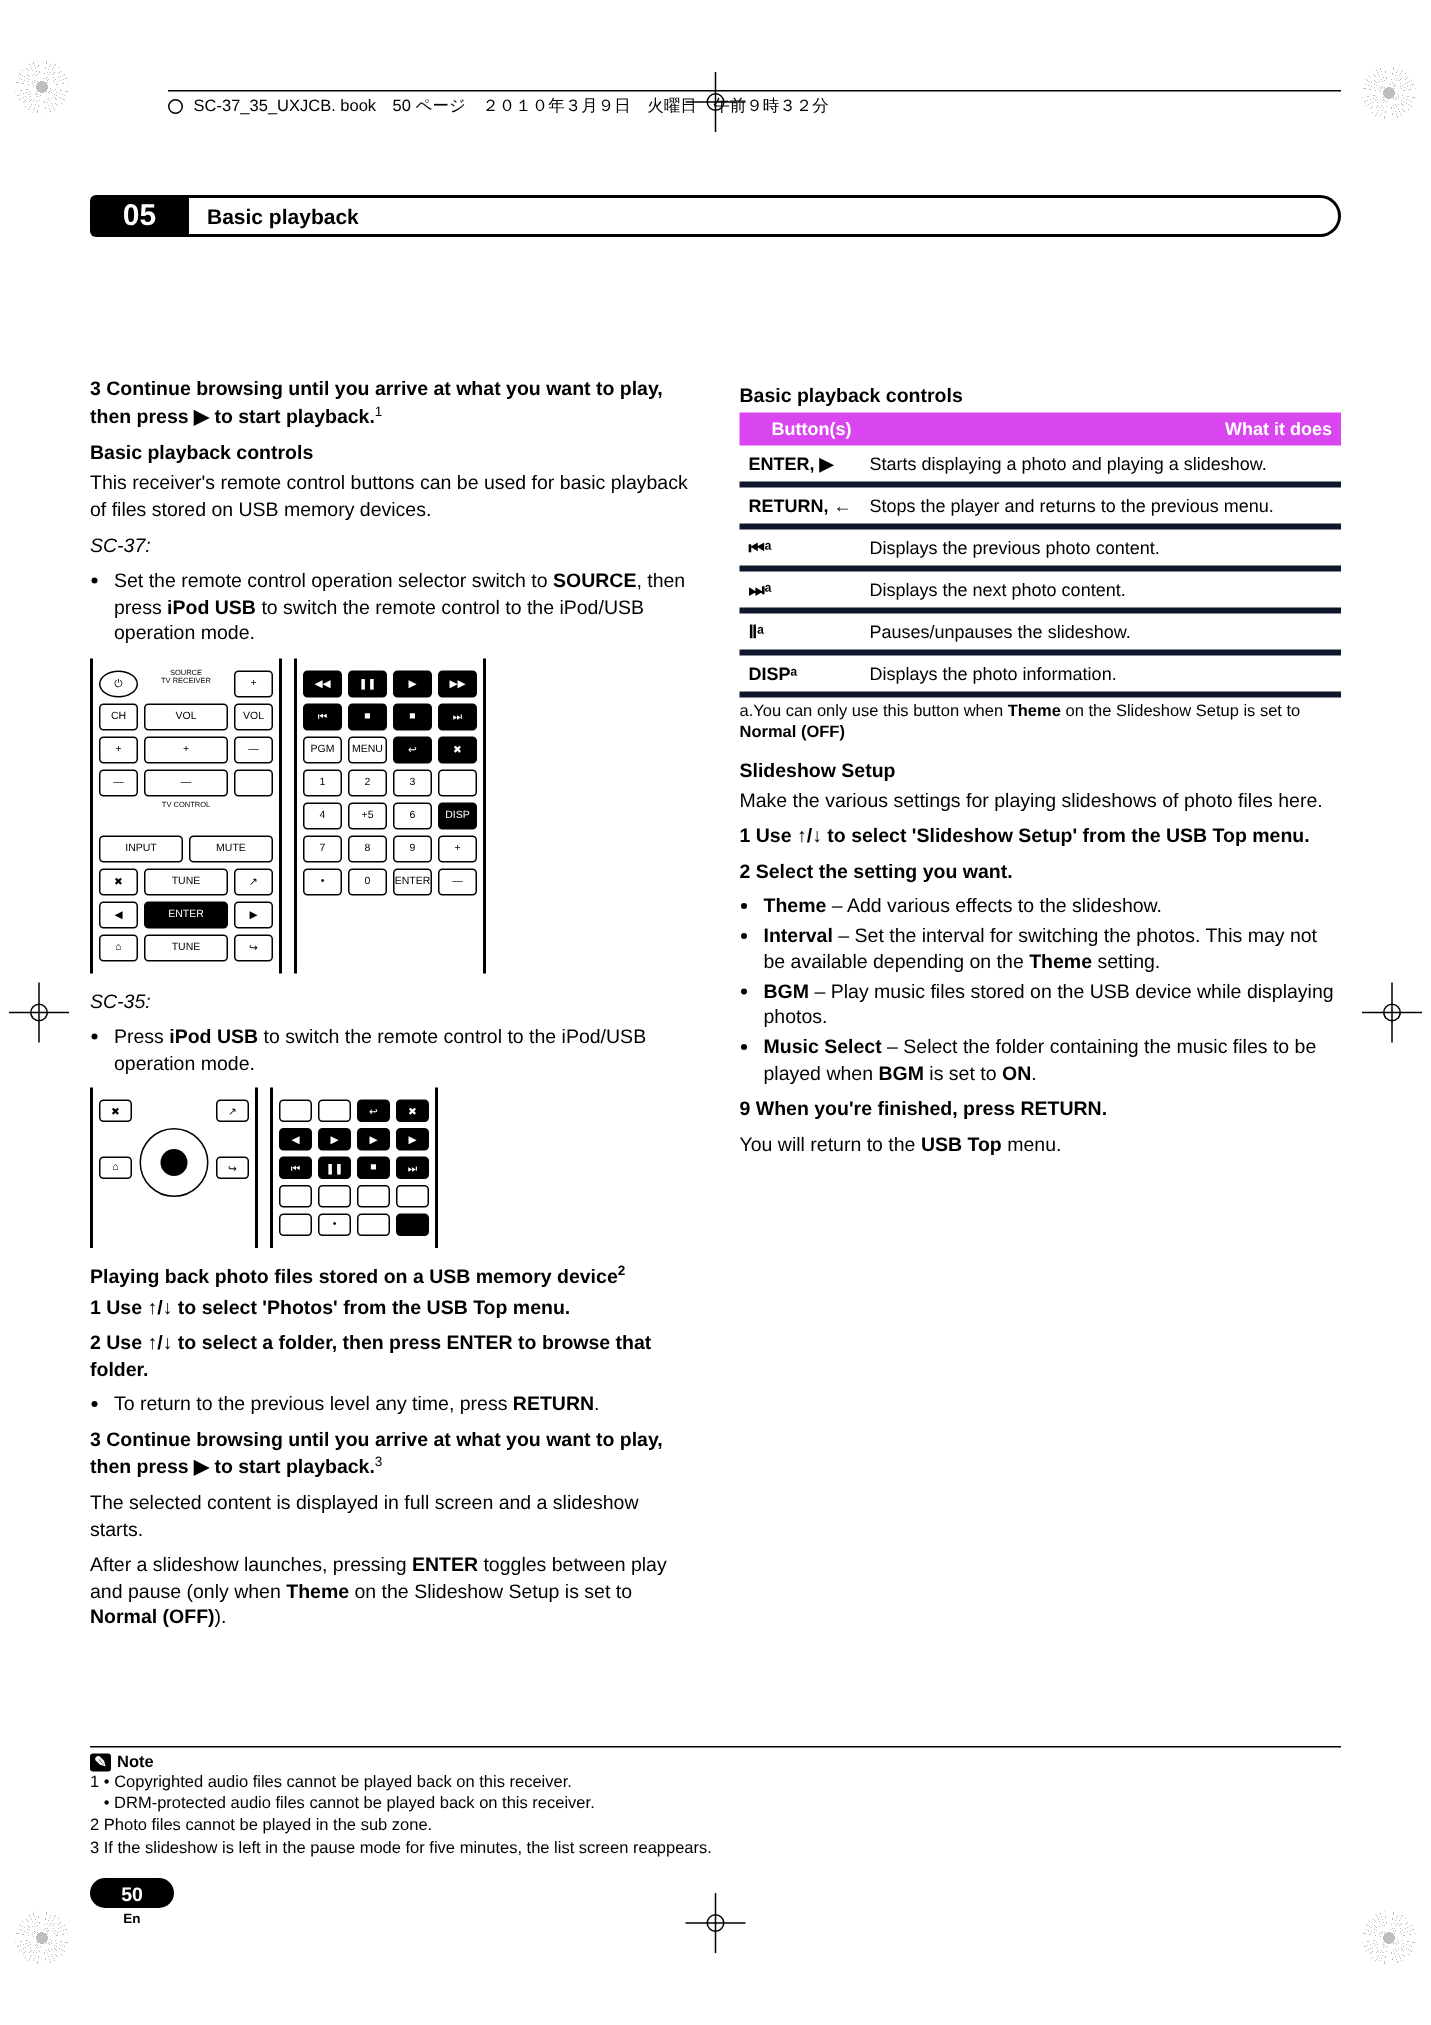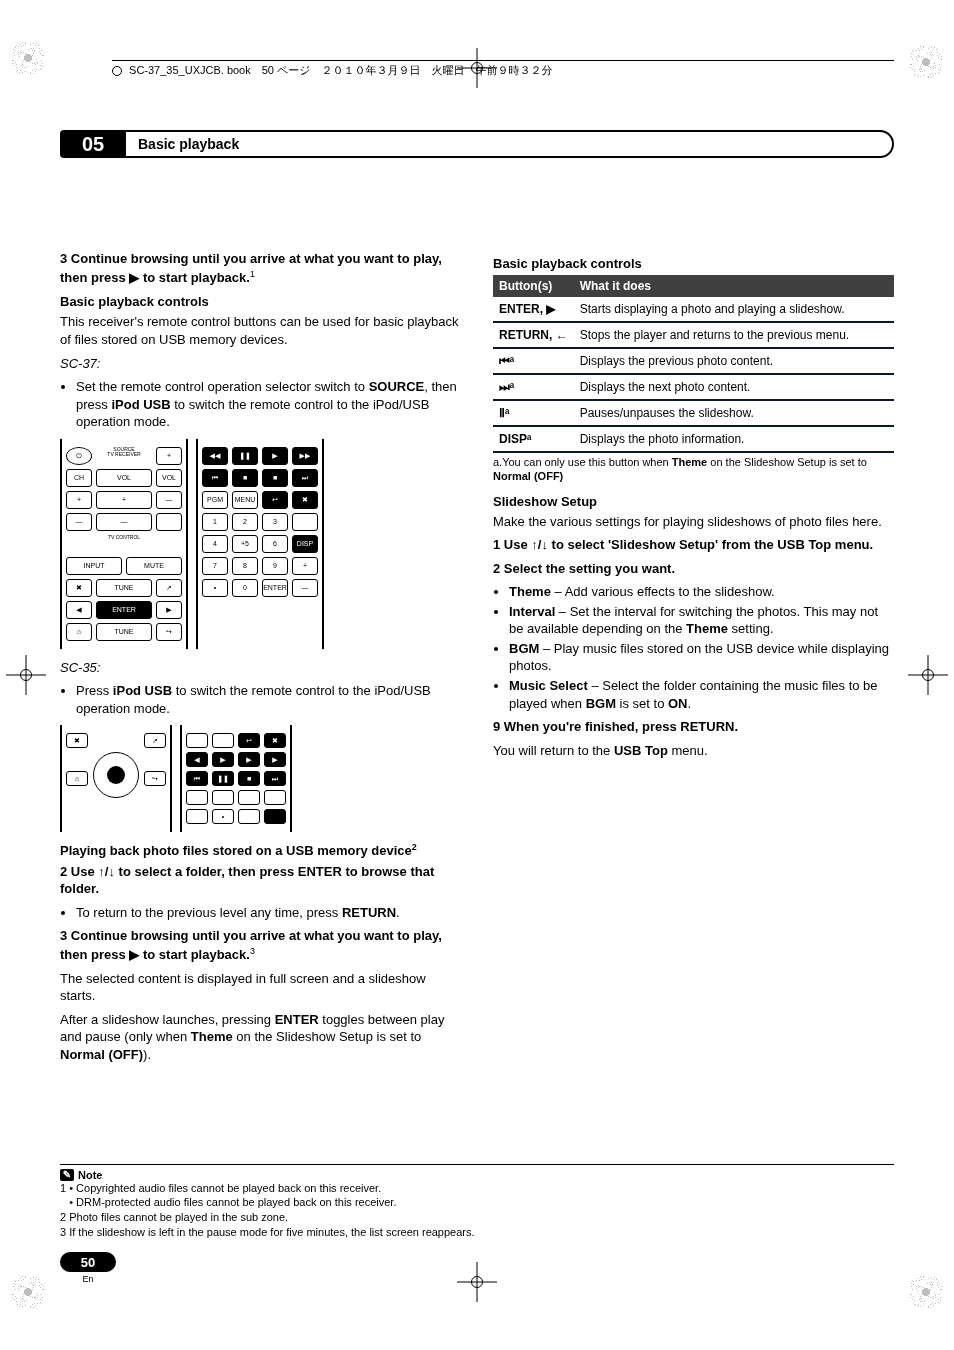--- a/index.html
+++ b/index.html
@@ -111,25 +111,25 @@
   .rcbtn.round { border-radius: 50%; }
   .span2 { grid-column: span 2; }
   .span4 { grid-column: span 4; }
   .tiny { font-size:5px; text-align:center; line-height:1; }
 
   table.ctl {
     border-collapse: collapse; width: 100%; font-size: 12px;
     margin: 4px 0 2px;
   }
   table.ctl th {
-    background: #404040; color: #fff; text-align: left;
+    background: #d946ef; color: #fff; text-align: right;
     padding: 4px 6px; font-weight: bold;
   }
   table.ctl td {
-    border-bottom: 2px solid #0f172a; padding: 5px 6px; vertical-align: top;
+    border-bottom: 4px solid #0f172a; padding: 5px 6px; vertical-align: top;
   }
   table.ctl td:first-child { font-weight: bold; white-space: nowrap; width: 80px; }
   .tablenote { font-size: 11px; margin: 2px 0 10px; line-height:1.3; }
 
   .notes {
     position: absolute; left: 60px; right: 60px; bottom: 110px;
     border-top: 1px solid #000; padding-top: 4px; font-size: 11px;
   }
   .notes .hdr { display:flex; align-items:center; gap:4px; font-weight:bold; }
   .notes .nicon {
@@ -140,21 +140,21 @@
 
   .pagefoot {
     position: absolute; left: 60px; bottom: 66px;
     display:flex; flex-direction:column; align-items:center;
   }
   .pagefoot .bubble {
     background:#000; color:#fff; border-radius: 10px;
     width: 56px; height: 20px; display:flex; align-items:center; justify-content:center;
     font-weight:bold; font-size:13px;
   }
-  .pagefoot .lang { font-size: 9px; margin-top:2px; }
+  .pagefoot .lang { font-size: 9px; margin-top:2px;font-weight:bold; }
 
   .sym { font-family: "Segoe UI Symbol","Apple Symbols",Arial,sans-serif; }
 </style>
 </head>
 <body>
 
 <div class="regmark tl"></div>
 <div class="regmark tr"></div>
 <div class="regmark bl"></div>
 <div class="regmark br"></div>
@@ -301,20 +301,21 @@
           <div class="rcbtn"></div>
           <div class="rcbtn">•</div>
           <div class="rcbtn"></div>
           <div class="rcbtn dark"></div>
         </div>
       </div>
 
       <h4>
         <span>Playing back photo files stored on a USB memory device</span><sup>2</sup>
       </h4>
+      <p><b><span>1   Use </span><span class="sym">↑/↓</span><span> to select 'Photos' from the USB Top menu.</span></b></p>
       <p><b><span>2   Use </span><span class="sym">↑/↓</span><span> to select a folder, then press ENTER to browse that folder.</span></b></p>
       <ul class="b">
           <li><span>To return to the previous level any time, press </span><b>RETURN</b>.</li>
         </ul>
       <p><b><span>3   Continue browsing until you arrive at what you want to play, then press </span><span class="sym">▶</span><span> to start playback.</span></b><sup>3</sup></p>
       <p>The selected content is displayed in full screen and a slideshow starts.</p>
       <p>
         <span>After a slideshow launches, pressing </span><b>ENTER</b><span> toggles between play and pause (only when </span><b>Theme</b><span> on the Slideshow Setup is set to </span><b>Normal (OFF)</b><span>).</span>
       </p>
     </div>

